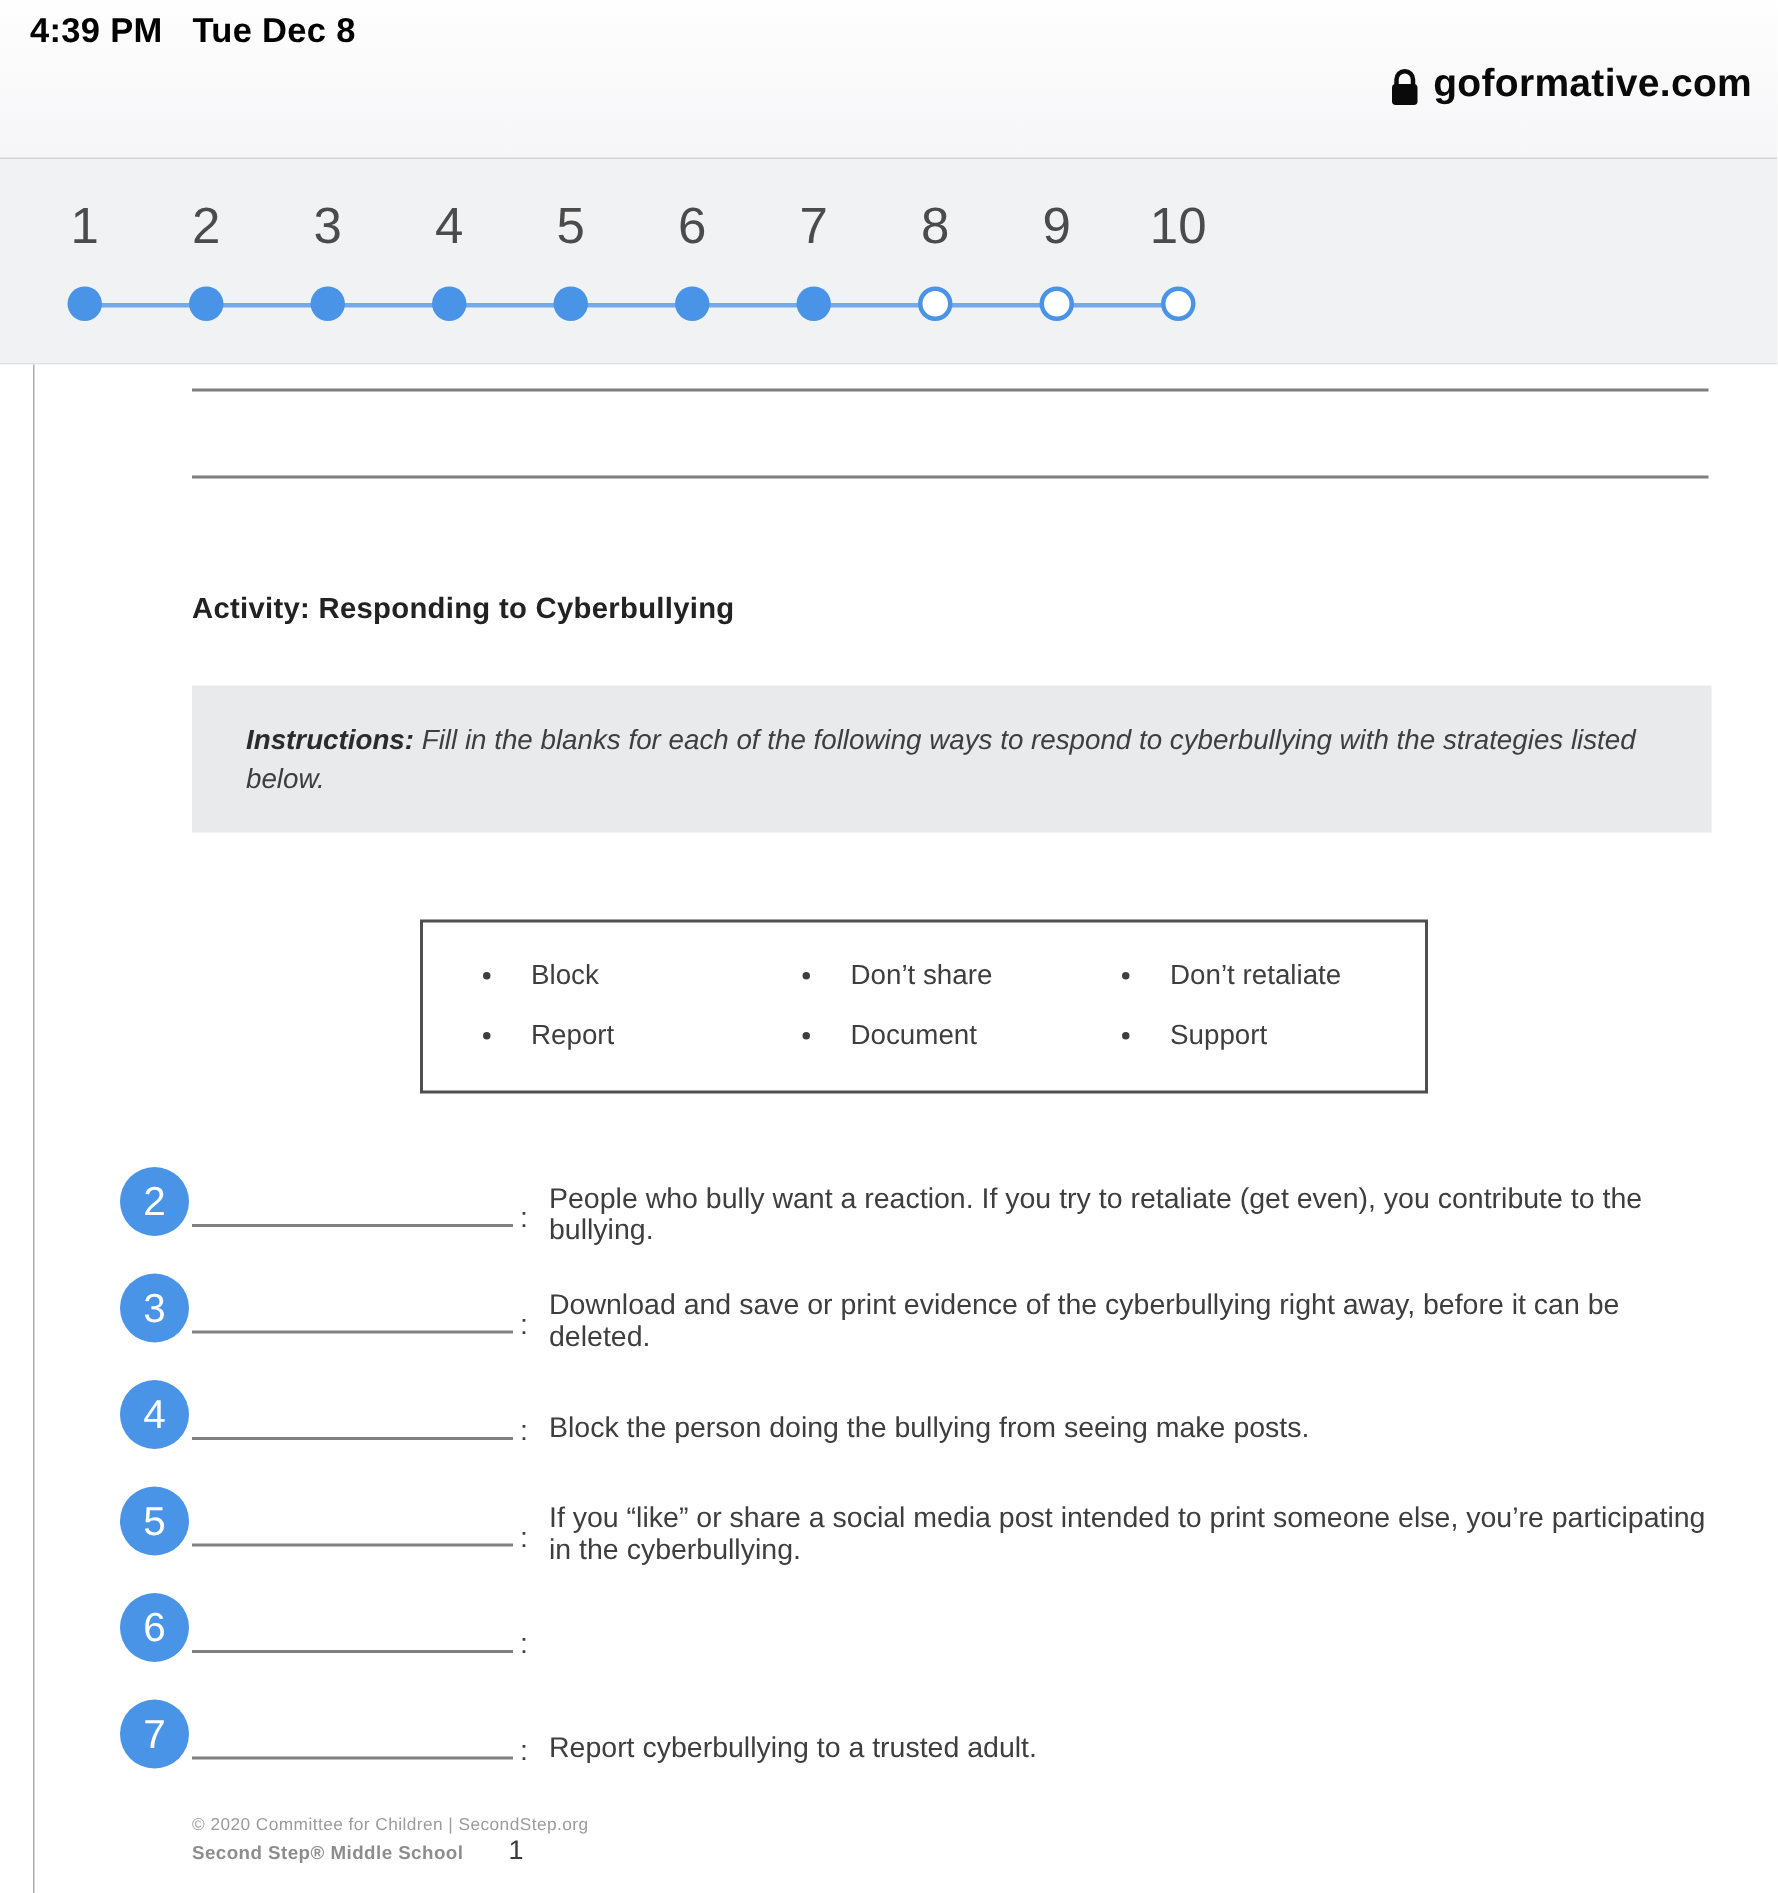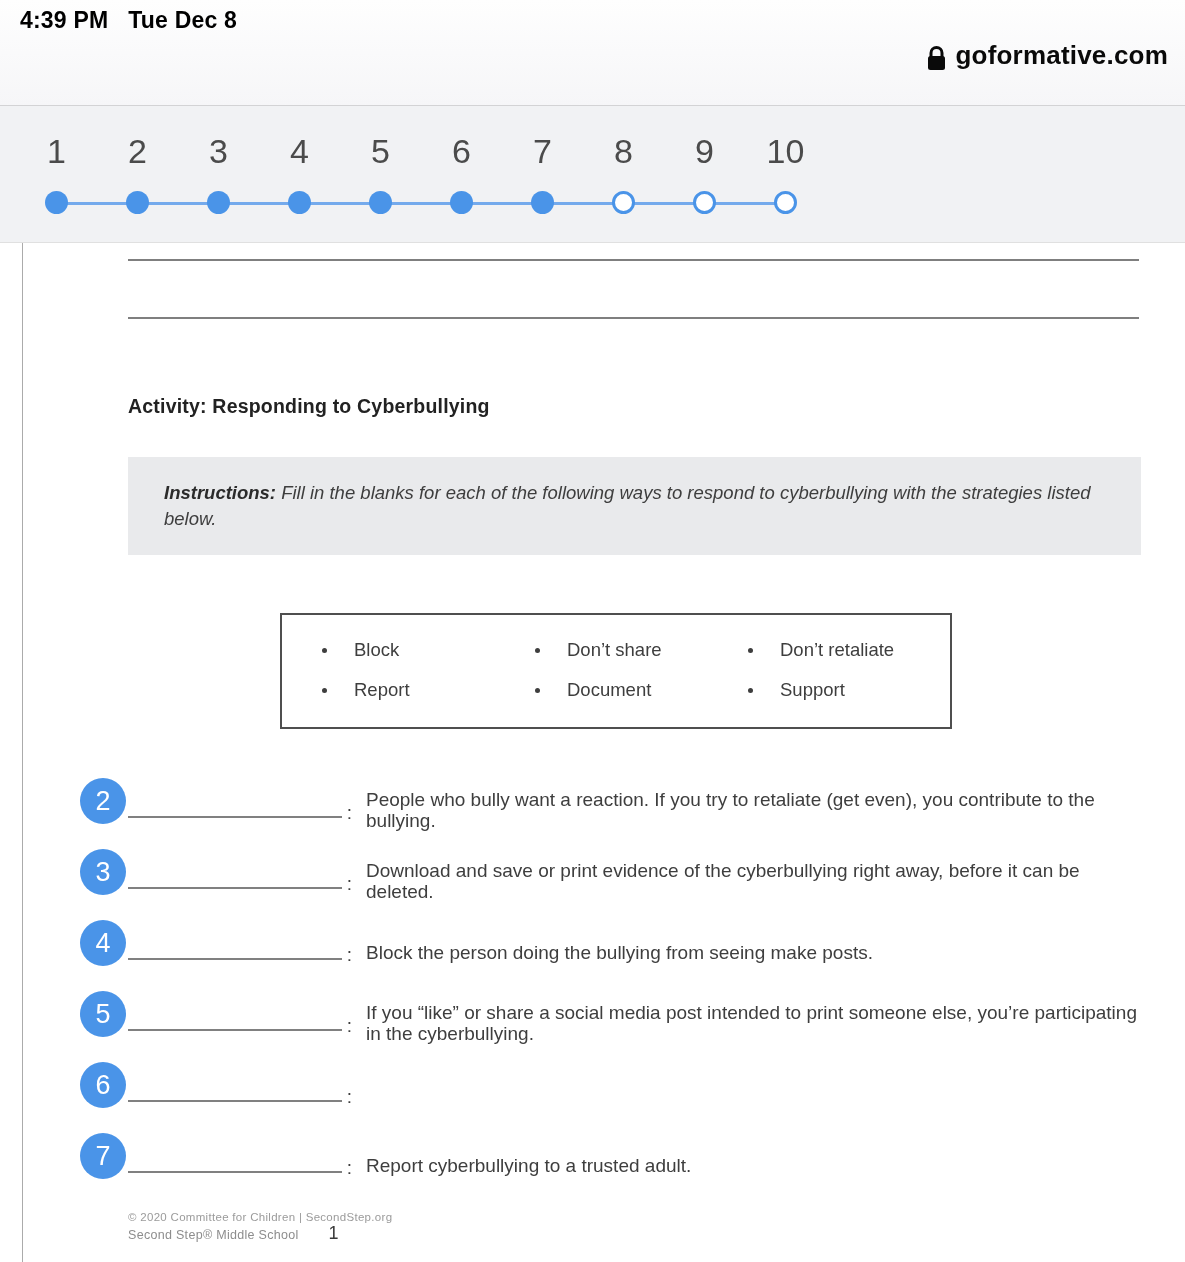--- a/index.html
+++ b/index.html
@@ -90,21 +90,21 @@
   }
   .q-blank { flex:1; height:100%; border-bottom:2px solid #808080; }
   .q-colon { font-size:19px; line-height:11px; margin-left:5px; color:#3e3e3e; }
   .q-text { flex:1; font-size:19px; line-height:21px; color:#3e3e3e; }
 
   .doc-footer {
     display:flex; justify-content:space-between; align-items:baseline; margin-top:12px;flex-direction:column;
   }
   .footer-copy { font-size:11.5px; color:#9b9b9b; letter-spacing:.3px; }
   .footer-right { display:flex; align-items:baseline; }
-  .footer-brand { font-size:12.5px; font-weight:normal; color:#8d8d8d; letter-spacing:.3px; }
+  .footer-brand { font-size:12.5px; font-weight:bold; color:#8d8d8d; letter-spacing:.3px; }
   .page-num { font-size:18px; color:#3b3b3b; margin-left:30px; }
 </style>
 </head>
 <body>
 
 <header class="status-bar">
   <div class="time-row">
     <span>4:39 PM</span>
     <span class="date-label">Tue Dec 8</span>
   </div>

